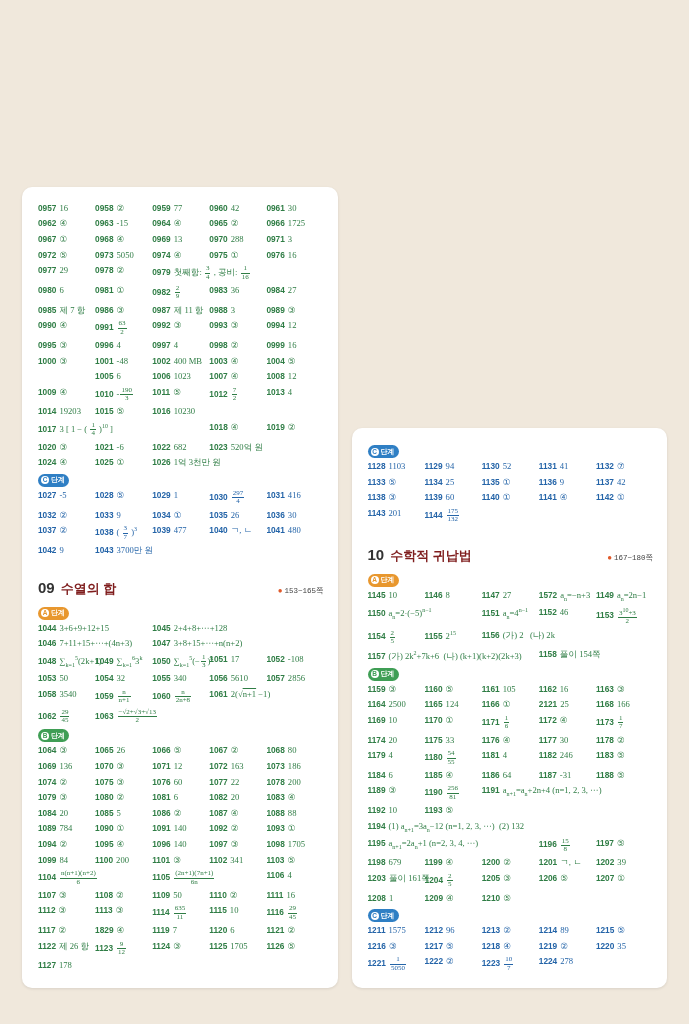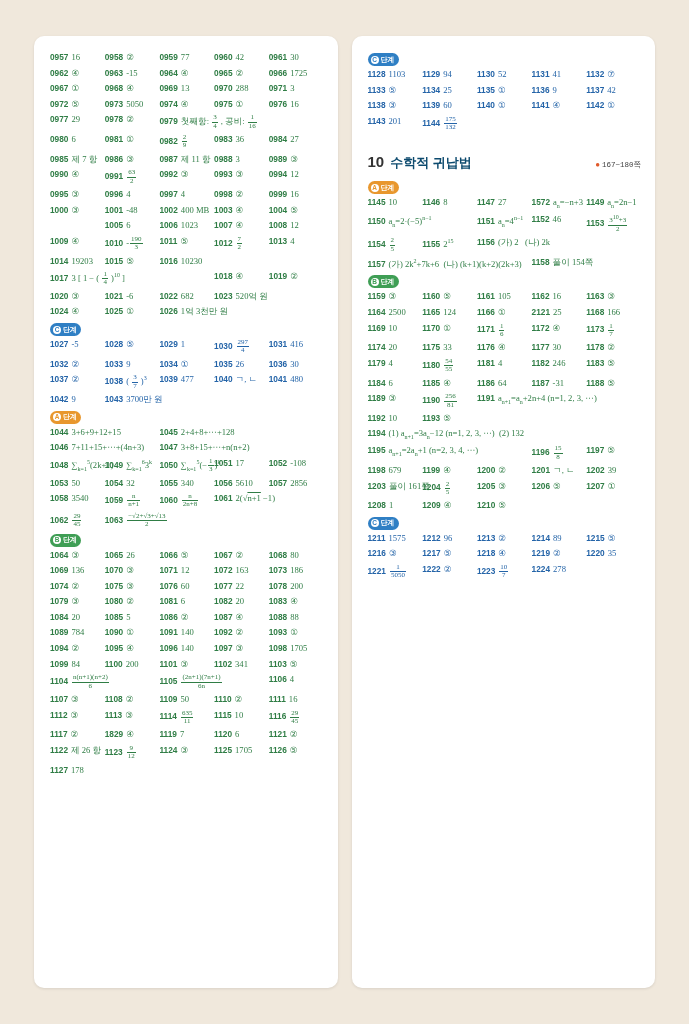--- a/index.html
+++ b/index.html
@@ -11,23 +11,24 @@
     height: 1024px;
     background: #f0e8dc;
     font-family: "Liberation Serif", serif;
     overflow: hidden;
   }
   .page {
     position: relative;
     width: 689px;
     height: 1024px;
     box-sizing: border-box;
-    padding: 36px 34px;
+    padding: 36px 22px;
     display: flex;
     gap: 14px;
+    align-items: flex-end;
   }
   .column {
     background: #ffffff;
     border-radius: 10px;
     box-shadow: 0 1px 3px rgba(0,0,0,0.10);
     padding: 14px 14px 14px 16px;
     box-sizing: border-box;
     flex: 1 1 0;
     overflow: hidden;
   }
@@ -115,21 +116,21 @@
     font-family: "Liberation Sans", sans-serif;
     font-weight: bold;
     font-size: 15px;
     color: #333;
     margin-right: 6px;
   }
   .chapter .ctitle {
     font-family: "Liberation Sans", sans-serif;
     font-weight: bold;
     font-size: 13px;
-    color: #0c4a6e;
+    color: #7f1d1d;
   }
   .chapter .cpages {
     margin-left: auto;
     font-family: Liberation Mono, monospace;
     font-size: 7.5px;
     color: #444;
     align-self: flex-end;
     padding-bottom: 2px;
   }
   .chapter .cpages .dot {
@@ -245,20 +246,25 @@
         <div class="cell w1"><span class="num">1035</span><span class="val">26</span></div>
         <div class="cell w1"><span class="num">1036</span><span class="val">30</span></div>
         <div class="cell w1"><span class="num">1037</span><span class="val">②</span></div>
         <div class="cell w1"><span class="num">1038</span><span class="val">( <span class="frac"><span class="top">3</span><span class="bot">7</span></span> )<sup>3</sup></span></div>
         <div class="cell w1"><span class="num">1039</span><span class="val">477</span></div>
         <div class="cell w1"><span class="num">1040</span><span class="val">ㄱ, ㄴ</span></div>
         <div class="cell w1"><span class="num">1041</span><span class="val">480</span></div>
         <div class="cell w1"><span class="num">1042</span><span class="val">9</span></div>
         <div class="cell w2"><span class="num">1043</span><span class="val">3700만 원</span></div>
       </div>
+      <div class="chapter">
+        <span class="cnum">09</span>
+        <span class="ctitle">수열의 합</span>
+        <span class="cpages"><span class="dot">●</span>153~165쪽</span>
+      </div>
       <div class="ansgrid badgerow">
         <span class="badge badge-A"><span class="ltr">A</span>단계</span>
       </div>
       <div class="ansgrid green">
         <div class="cell w2"><span class="num">1044</span><span class="val">3+6+9+12+15</span></div>
         <div class="cell w2"><span class="num">1045</span><span class="val">2+4+8+⋯+128</span></div>
         <div class="cell w2"><span class="num">1046</span><span class="val">7+11+15+⋯+(4n+3)</span></div>
         <div class="cell w3"><span class="num">1047</span><span class="val">3+8+15+⋯+n(n+2)</span></div>
         <div class="cell w1"><span class="num">1048</span><span class="val">∑<sub>k=1</sub><sup>5</sup>(2k+1)</span></div>
         <div class="cell w1"><span class="num">1049</span><span class="val">∑<sub>k=1</sub><sup>6</sup>3<sup>k</sup></span></div>

